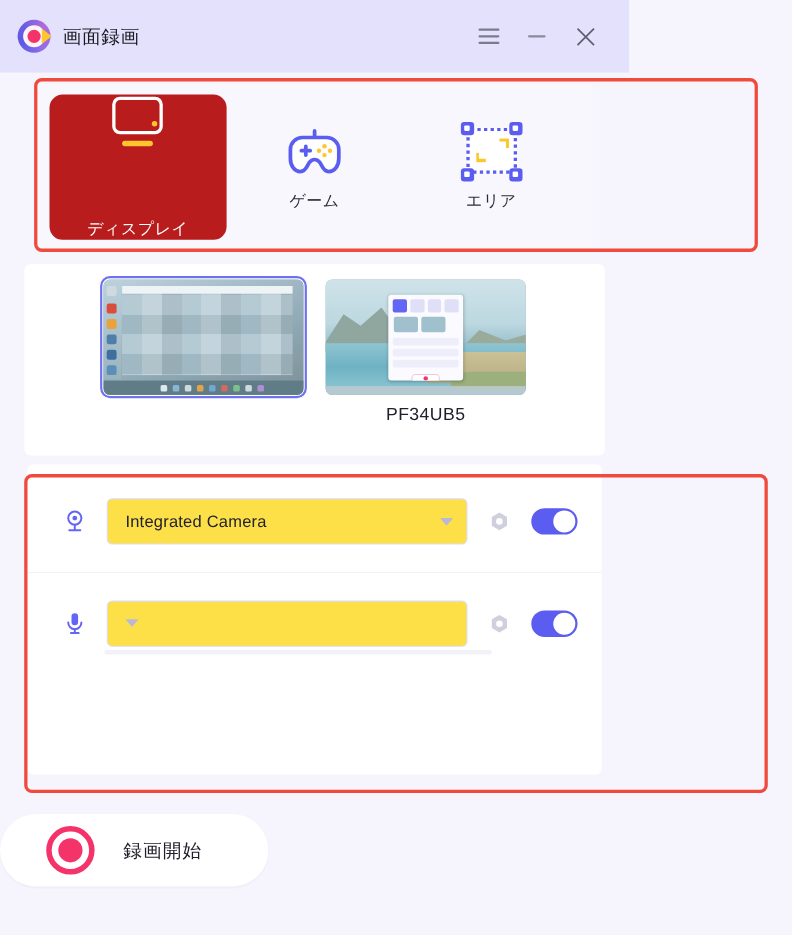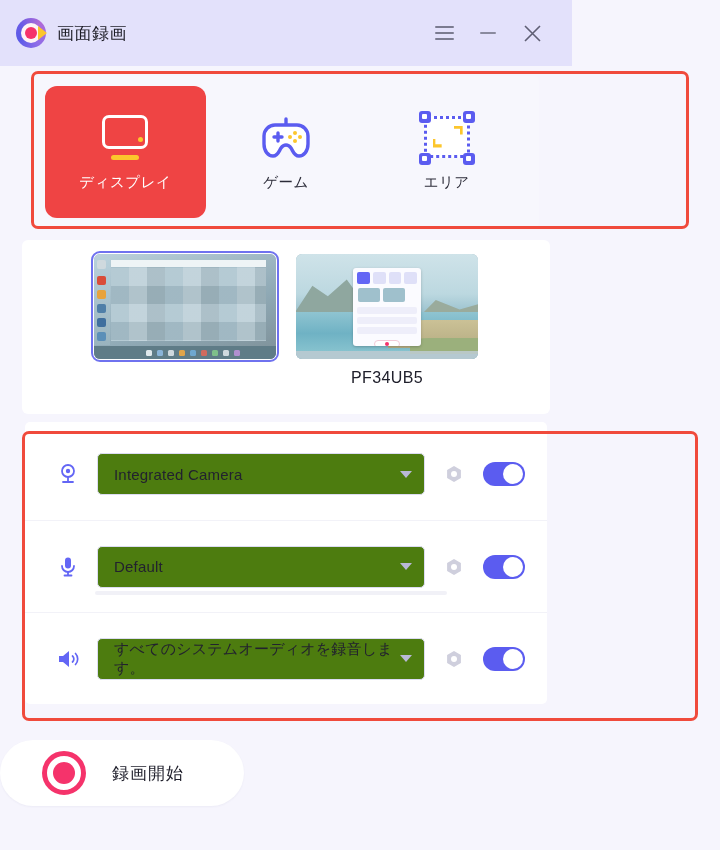--- a/index.html
+++ b/index.html
@@ -76,21 +76,21 @@
     display: flex; align-items: center;
     padding: 10px 12px;
     height: 152px;
   }
   .mode {
     flex: 1 1 0; height: 132px;
     display: flex; flex-direction: column;
     align-items: center; justify-content: center;
     gap: 10px; border-radius: 12px; cursor: pointer;
   }
-  .mode.active { background: #ef4444; }
+  .mode.active { background: #b91c1c; justify-content: space-between; }
   .mode-label { font-size: 14.5px; color: #2b2b38; letter-spacing: .5px; }
   .mode.active .mode-label { color: #ffffff; }
   .mode-icon { width: 58px; height: 50px; position: relative; }
 
   
   .ic-monitor .screen {
     position: absolute; left: 6px; top: 2px; width: 46px; height: 34px;
     border: 3.5px solid #fff; border-radius: 7px;
   }
   .ic-monitor .yd {
@@ -218,21 +218,21 @@
   .drow {
     height: 92px;
     display: flex; align-items: center;
     padding: 0 22px 0 28px;
     position: relative;
   }
   .drow + .drow { border-top: 1px solid #f2f2f8; }
   .dev-icon { width: 30px; flex: 0 0 30px; display:flex; align-items:center; justify-content:center; color:#6366f5; }
   .select {
     flex: 1 1 auto; height: 42px; margin-left: 14px; margin-right: 18px;
-    background: #4d7c0f; border: 1px solid #dcdcf2; border-radius: 5px;
+    background: #fde047; border: 1px solid #dcdcf2; border-radius: 5px;
     display: flex; align-items: center; padding: 0 12px 0 16px;
     cursor: pointer; position: relative;
   }
   .select-value { flex: 1 1 auto; font-size: 15px; color: #22222e; letter-spacing: .2px; }
   .caret {
     width: 0; height: 0; border-left: 6px solid transparent; border-right: 6px solid transparent;
     border-top: 7px solid #b9b9d6;
   }
   .gear {
     width: 22px; height: 22px; flex: 0 0 22px; margin-right: 18px; cursor: pointer;
@@ -439,59 +439,36 @@
 
     <div class="drow">
       <div class="dev-icon">
         <svg width="24" height="24" viewBox="0 0 24 24" fill="none" stroke="#6366f5" stroke-width="1.8">
           <rect x="9" y="2.5" width="6" height="11" rx="3" fill="#6366f5" stroke="none"></rect>
           <path d="M6 11 a6 6 0 0 0 12 0" stroke-linecap="round"></path>
           <path d="M12 17 v3.5 M8.5 20.5 h7" stroke-linecap="round"></path>
         </svg>
       </div>
       <div class="select">
-        <span class="select-value">Default</span>
         <span class="caret"></span>
       </div>
       <div class="gear">
         <svg width="20" height="20" viewBox="0 0 20 20">
           <path d="M10 2 L16.9 6 v8 L10 18 L3.1 14 v-8 Z" fill="#cfcfdd"></path>
           <circle cx="10" cy="10" r="3" fill="#ffffff"></circle>
         </svg>
       </div>
       <div class="toggle">
           <span class="knob"></span>
         </div>
       <div class="meter">
         <span class="fill" id="mic-fill" style="width: 4%;"></span>
       </div>
     </div>
 
-    <div class="drow">
-      <div class="dev-icon">
-        <svg width="26" height="24" viewBox="0 0 26 24">
-          <path d="M4 9 h4 L14 4 v16 L8 15 H4 Z" fill="#6366f5"></path>
-          <path d="M17.5 9 a4 4 0 0 1 0 6" stroke="#6366f5" stroke-width="1.7" fill="none" stroke-linecap="round"></path>
-          <path d="M20.5 6.5 a8 8 0 0 1 0 11" stroke="#6366f5" stroke-width="1.7" fill="none" stroke-linecap="round"></path>
-        </svg>
-      </div>
-      <div class="select">
-        <span class="select-value">すべてのシステムオーディオを録音します。</span>
-        <span class="caret"></span>
-      </div>
-      <div class="gear">
-        <svg width="20" height="20" viewBox="0 0 20 20">
-          <path d="M10 2 L16.9 6 v8 L10 18 L3.1 14 v-8 Z" fill="#cfcfdd"></path>
-          <circle cx="10" cy="10" r="3" fill="#ffffff"></circle>
-        </svg>
-      </div>
-      <div class="toggle">
-          <span class="knob"></span>
-        </div>
-    </div>
 
   </div>
 
   <div class="record-area">
     <button class="record-btn">
       <span class="rec-ring">
           <span></span>
         </span>
       <span class="record-label">録画開始</span>
     </button>

